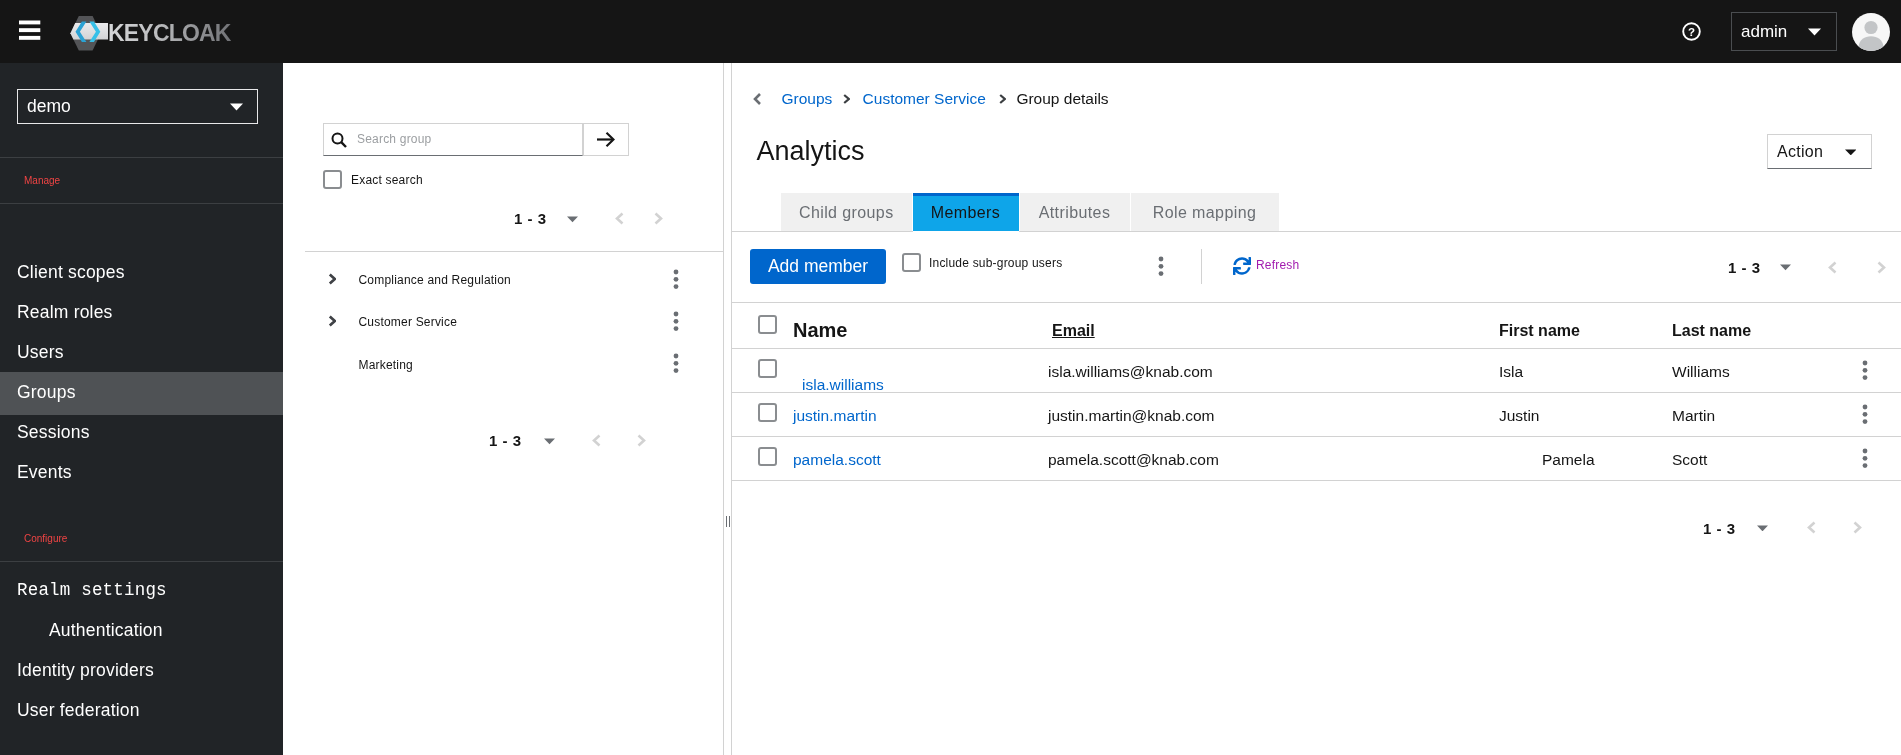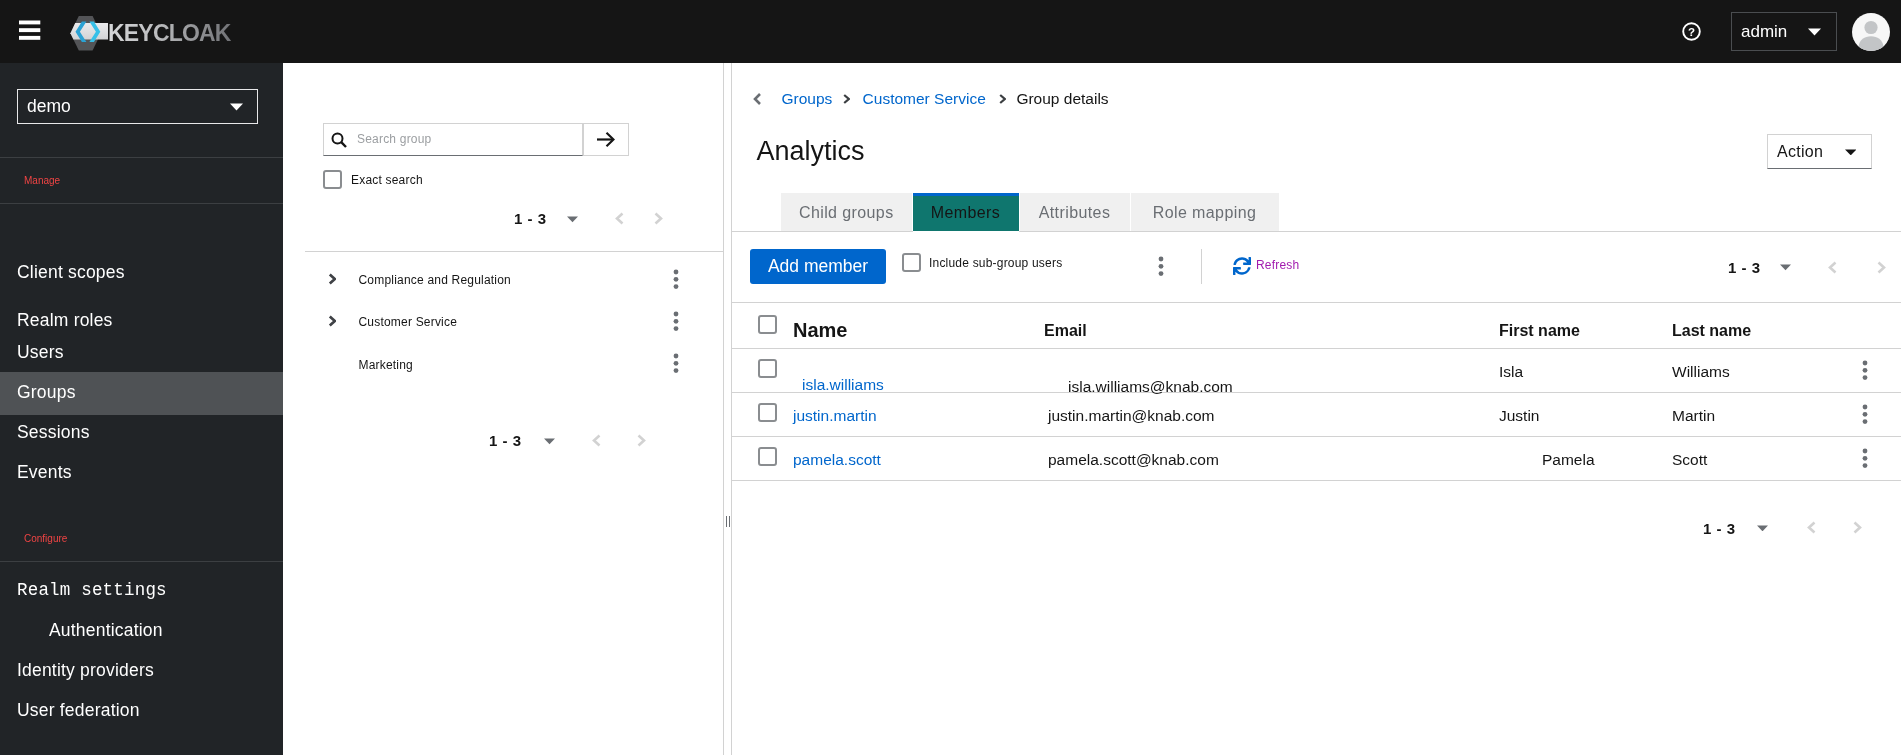--- a/index.html
+++ b/index.html
@@ -19,21 +19,21 @@
 #main { position:absolute; left:732px; top:63px; width:1169px; height:692px; background:#fff; }
 .link { color:#0066cc; text-decoration:none; }
 .pgtxt { font-size:15px; font-weight:bold; color:#151515; letter-spacing:0.5px; }
 .hline { position:absolute; height:1px; background:#d2d2d2; }
 .cbox { position:absolute; width:19px; height:19px; border:2px solid #8a8d90; border-radius:3px; background:#fff; }
 .kebab circle { fill:#6a6e73; }
 .t175 { font-size:12px; letter-spacing:0.2px; }
 .t155 { font-size:15.5px; }
 .vc { display:flex; align-items:center; }
 .tab { position:absolute; top:0; height:39px; background:#f0f0f0; border-top:3px solid transparent; border-bottom:1px solid #d2d2d2; color:#6a6e73; font-size:16px; letter-spacing:0.4px; text-align:center; line-height:34px; }
-.tab.on { background:#0f766e; border-top-color:#0066cc; border-bottom-color:#fff; color:#151515; }
+.tab.on { background:#0ea5e9; border-top-color:#0066cc; border-bottom-color:#fff; color:#151515; }
 </style>
 </head>
 <body>
 
 <div id="masthead">
   <svg class="abs" style="left:19px;top:20px;" width="22" height="21" viewBox="0 0 22 21">
     <rect x="0" y="0.5" width="21.3" height="3.9" fill="#fff"></rect>
     <rect x="0" y="8.2" width="21.3" height="3.9" fill="#fff"></rect>
     <rect x="0" y="15.9" width="21.3" height="3.9" fill="#fff"></rect>
   </svg>
@@ -68,21 +68,21 @@
 
 <div id="sidebar">
   <div id="demobox">demo</div>
   <svg class="abs" style="left:230px;top:40px;" width="13" height="8" viewBox="0 0 13 8">
       <polygon points="0,0.5 13,0.5 6.5,7.5" fill="#fff"></polygon>
     </svg>
   <div class="sep" style="top:94px;"></div>
   <div class="navsec" style="top:111.5px;">Manage</div>
   <div class="sep" style="top:140px;"></div>
   <div class="navitem" style="top:189px;">Client scopes</div>
-  <div class="navitem" style="top:237px;">Realm roles</div>
+  <div class="navitem" style="top:229px;">Realm roles</div>
   <div class="navitem" style="top:269px;">Users</div>
   <div class="navitem cur" style="top:309px;">Groups</div>
   <div class="navitem" style="top:349px;">Sessions</div>
   <div class="navitem" style="top:389px;">Events</div>
   <div class="navsec" style="top:470px;">Configure</div>
   <div class="sep" style="top:498px;"></div>
   <div class="navitem" style="top:507px;font-family:Liberation Mono, monospace;">Realm settings</div>
   <div class="navitem" style="top:547px;margin-left:32px;">Authentication</div>
   <div class="navitem" style="top:587px;">Identity providers</div>
   <div class="navitem" style="top:627px;">User federation</div>
@@ -217,29 +217,29 @@
       <polyline points="1.5,1.5 7,6.5 1.5,11.5" fill="none" stroke="#d2d2d2" stroke-width="2.6"></polyline>
     </svg>
 
   <div class="hline" style="left:0;top:239px;width:1169px;"></div>
   <div class="hline" style="left:0;top:284.5px;width:1169px;"></div>
   <div class="hline" style="left:0;top:328.5px;width:1169px;"></div>
   <div class="hline" style="left:0;top:372.5px;width:1169px;"></div>
   <div class="hline" style="left:0;top:416.5px;width:1169px;"></div>
   <div class="cbox" style="left:26px;top:252px;"></div>
   <div class="abs vc" style="left:61px;top:250px;height:35px;font-size:20px;font-weight:bold;">Name</div>
-  <div class="abs vc" style="left:312px;top:250px;height:35px;font-size:16px;font-weight:bold;">Email</div>
+  <div class="abs vc" style="left:320px;top:250px;height:35px;font-size:16px;font-weight:bold;text-decoration:underline;">Email</div>
   <div class="abs vc" style="left:767px;top:250px;height:35px;font-size:16px;font-weight:bold;">First name</div>
   <div class="abs vc" style="left:940px;top:250px;height:35px;font-size:16px;font-weight:bold;">Last name</div>
 
   <div class="cbox" style="left:26px;top:295.5px;"></div>
   <div class="abs vc t155" style="left:70px;top:287px;height:44px;align-items:flex-end;">
       <span class="link">isla.williams</span>
     </div>
-  <div class="abs vc t155" style="left:316px;top:302px;height:44px;margin-left:20px;">isla.williams@knab.com</div>
+  <div class="abs vc t155" style="left:316px;top:287px;height:44px;">isla.williams@knab.com</div>
   <div class="abs vc t155" style="left:767px;top:287px;height:44px;">Isla</div>
   <div class="abs vc t155" style="left:940px;top:287px;height:44px;">Williams</div>
   <svg class="abs kebab" style="left:1129.5px;top:297px;" width="6" height="21" viewBox="0 0 6 21">
       <circle cx="3" cy="3" r="2.4"></circle>
       <circle cx="3" cy="10.3" r="2.4"></circle>
       <circle cx="3" cy="17.6" r="2.4"></circle>
     </svg>
 
   <div class="cbox" style="left:26px;top:339.5px;"></div>
   <div class="abs vc t155" style="left:61px;top:331px;height:44px;">

